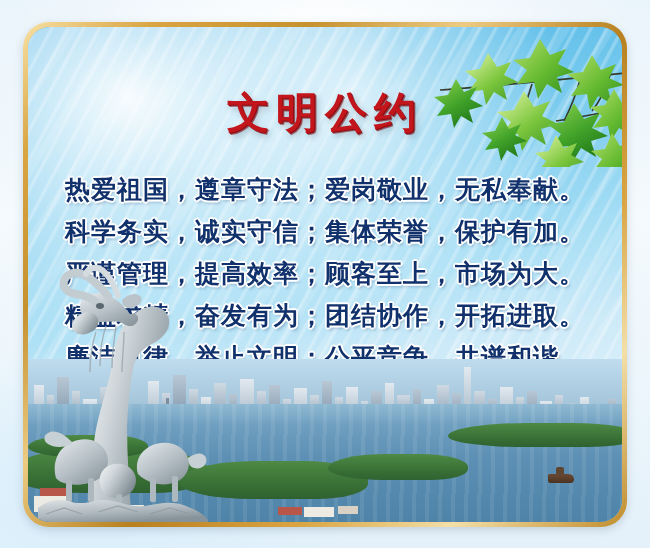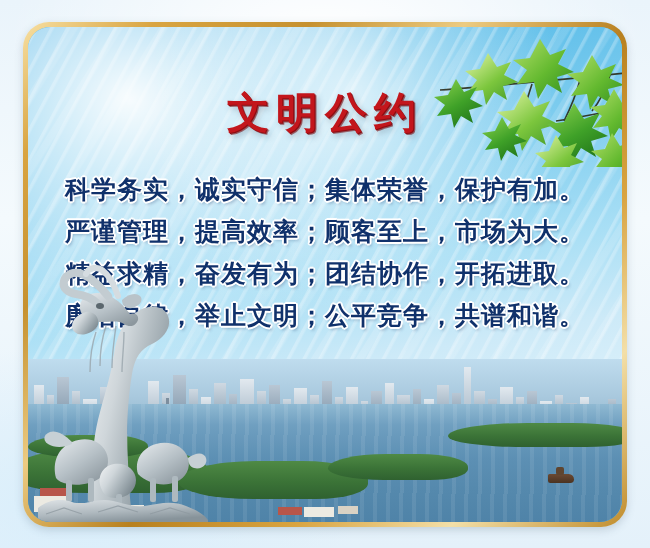--- a/index.html
+++ b/index.html
@@ -200,20 +200,21 @@
             <path d="M128 118 l8 13 13 -5 -6 12 13 7 -14 4 4 13 -12 -7 -7 12 -3 -14 -14 2 8 -11 -11 -8 14 -2z" fill="url(#lg3)"></path>
             <path d="M74 100 l7 12 12 -5 -6 11 12 6 -13 4 4 12 -11 -7 -6 11 -3 -13 -13 2 7 -10 -10 -7 13 -2z" fill="url(#lg2)"></path>
             <path d="M184 116 l8 13 13 -5 -6 12 13 7 -14 4 4 13 -12 -7 -7 12 -3 -14 -14 2 8 -11 -11 -8 14 -2z" fill="url(#lg1)"></path>
           </g>
         </svg>
       </div>
 
       <div class="title">文明公约</div>
 
       <div class="lines">
+        <div class="line">热爱祖国，遵章守法；爱岗敬业，无私奉献。</div>
         <div class="line">科学务实，诚实守信；集体荣誉，保护有加。</div>
         <div class="line">严谨管理，提高效率；顾客至上，市场为大。</div>
         <div class="line">精益求精，奋发有为；团结协作，开拓进取。</div>
         <div class="line">廉洁自律，举止文明；公平竞争，共谱和谐。</div>
       </div>
 
       <div class="scene">
         <div class="far-city"></div>
 
         <div class="bld l" style="left:6px;width:10px;height:36px;bottom:62%"></div>

